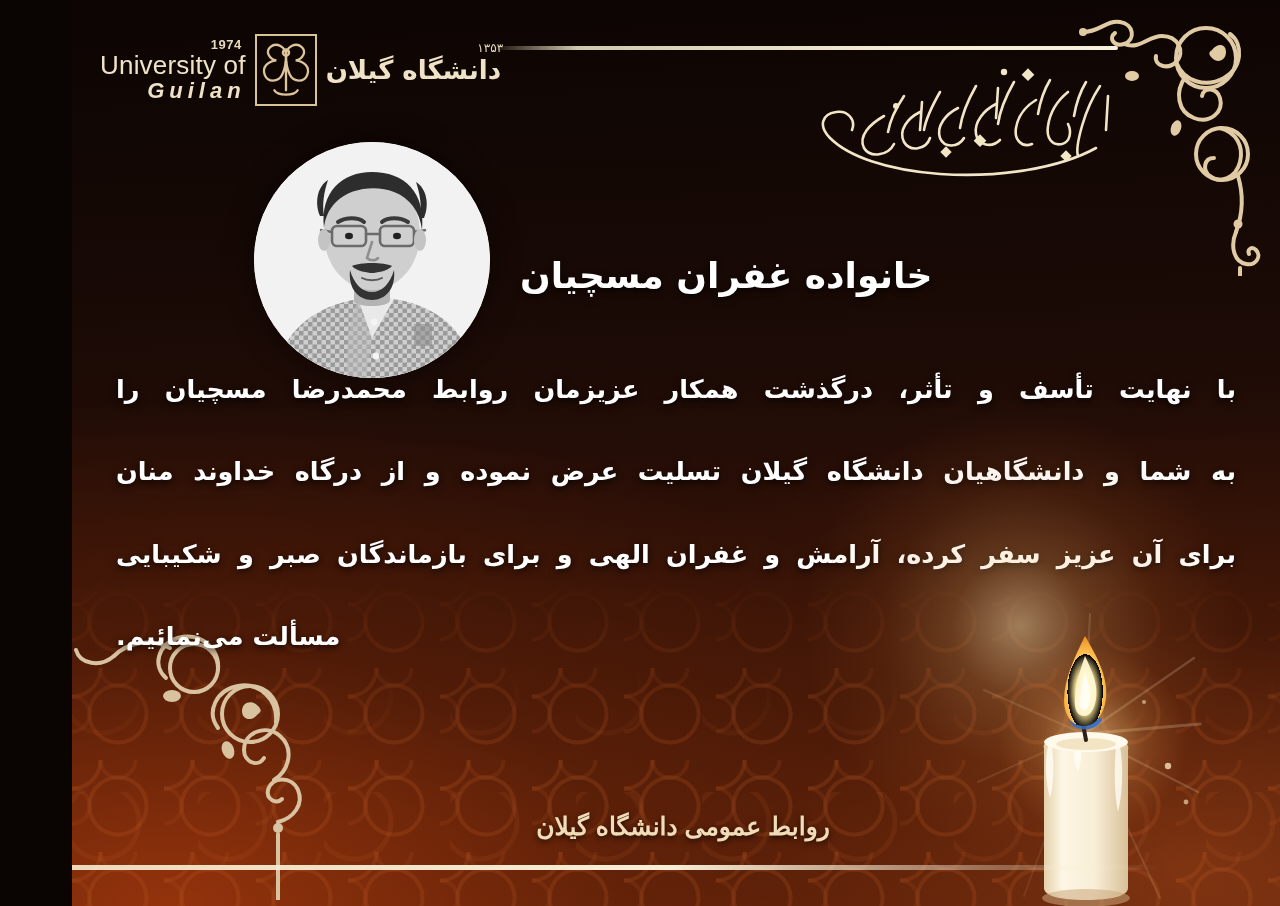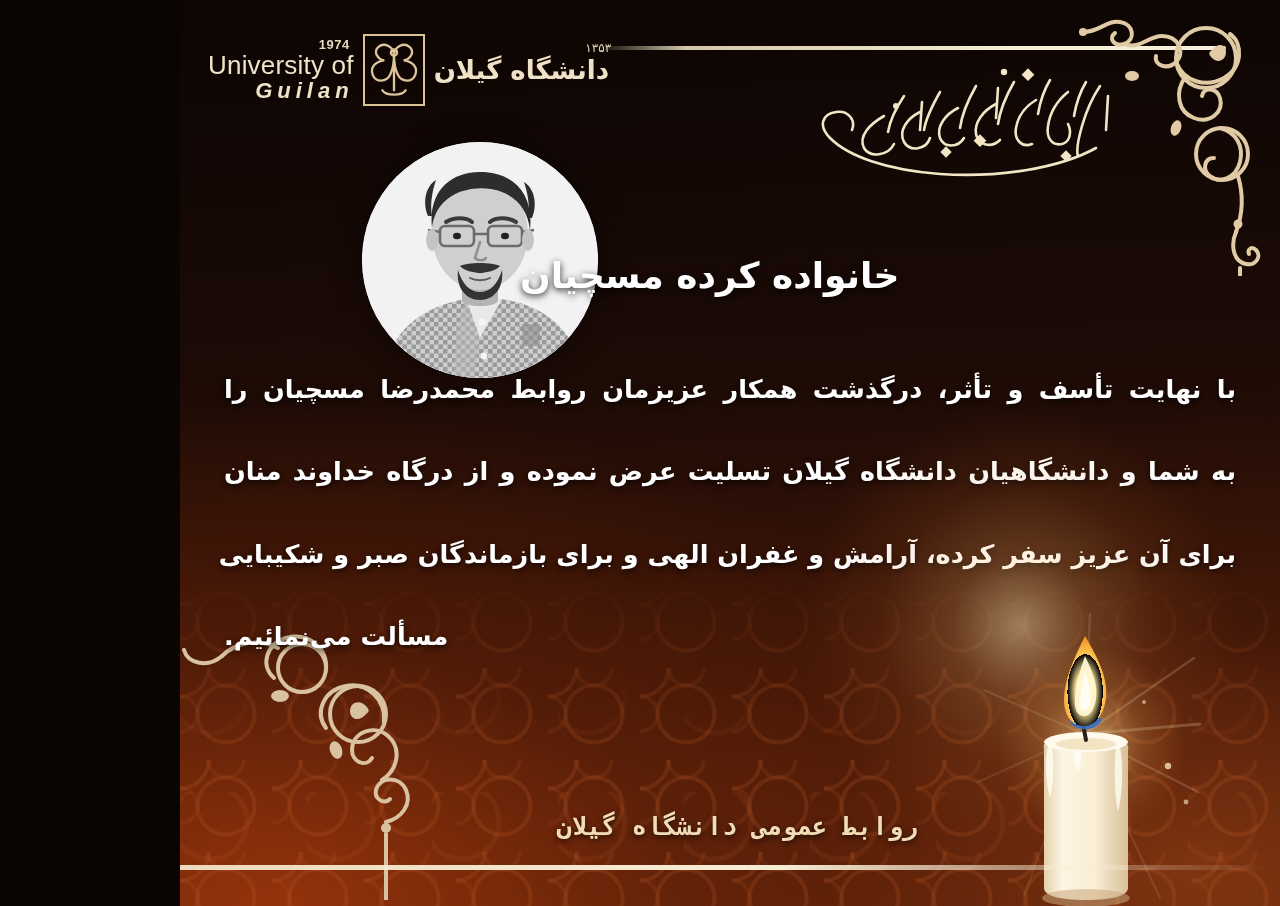--- a/index.html
+++ b/index.html
@@ -6,21 +6,21 @@
   * { margin:0; padding:0; box-sizing:border-box; }
   html,body { width:1280px; height:906px; overflow:hidden; }
   body {
     font-family:"DejaVu Sans","Liberation Sans",sans-serif;
     background:#0a0403;
   }
 
   
   #poster {
     position:relative;
-    width:1100px; height:906px;
+    width:1208px; height:906px;
     overflow:hidden;
     background:
       radial-gradient(ellipse 120% 90% at 8% 100%, rgba(150,52,12,0.95) 0%, rgba(96,33,8,0.55) 32%, rgba(40,13,4,0.10) 62%, rgba(0,0,0,0) 80%),
       radial-gradient(ellipse 90% 70% at 92% 96%, rgba(142,60,20,0.80) 0%, rgba(78,28,8,0.40) 38%, rgba(0,0,0,0) 72%),
       radial-gradient(ellipse 130% 80% at 50% 112%, rgba(120,42,10,0.75) 0%, rgba(55,18,5,0.35) 45%, rgba(0,0,0,0) 78%),
       linear-gradient(178deg, #0c0503 0%, #140805 22%, #1d0b06 42%, #301107 62%, #4a1a08 80%, #642309 93%, #7a2c0b 100%);
   }
 
   
   #pattern {
@@ -126,21 +126,21 @@
     margin-bottom:48px; line-height:1.35;
   }
   .body-line.l1 { text-align:justify; text-align-last:justify; }
   .body-line.l2 { text-align:justify; text-align-last:justify; }
   .body-line.l3 { text-align:justify; text-align-last:justify; }
   .body-line.l4 { text-align:left; margin-bottom:0; }
 
   #footer {
     position:absolute; left:0; right:0; top:812px;
     text-align:center;
-    font-family:Liberation Mono, monospace;
+    font-family:Liberation Sans, sans-serif;
     font-size:25px; font-weight:700; color:#f0ddb8;
     direction:rtl; letter-spacing:0px;
     text-shadow:0 2px 6px rgba(0,0,0,0.7);
     padding-left:14px;
   }
   #footer-rule {
     position:absolute; left:0; bottom:36px; width:1090px; height:5px;
     background:linear-gradient(to right, rgba(248,236,208,0.9) 0%, #f8eed6 55%, rgba(248,236,208,0.0) 100%);
   }
 
@@ -322,21 +322,21 @@
         <path d="M96 128 C94 146,104 158,118 158 C132 158,142 146,140 128 C136 142,128 150,118 150 C108 150,100 142,96 128Z" fill="#333"></path>
 
         <path d="M108 136 C113 139,123 139,128 136" stroke="#5a5a5a" stroke-width="2" fill="none" stroke-linecap="round"></path>
 
         <ellipse cx="70" cy="98" rx="6" ry="11" fill="#c4c4c4"></ellipse>
         <ellipse cx="166" cy="98" rx="6" ry="11" fill="#c4c4c4"></ellipse>
       </g>
     </svg>
   </div>
 
-  <div id="headline">خانواده کرده مسچیان</div>
+  <div id="headline">خانواده غفران مسچیان</div>
 
   <div id="body-lines">
     <div class="body-line l1">با نهایت تأسف و تأثر، درگذشت همکار عزیزمان روابط محمدرضا مسچیان را</div>
     <div class="body-line l2">به شما و دانشگاهیان دانشگاه گیلان تسلیت عرض نموده و از درگاه خداوند منان</div>
     <div class="body-line l3">برای آن عزیز سفر کرده، آرامش و غفران الهی و برای بازماندگان صبر و شکیبایی</div>
     <div class="body-line l4">مسألت می‌نمائیم.</div>
   </div>
 
   <div id="candle-glow"></div>
   <div id="candle">

